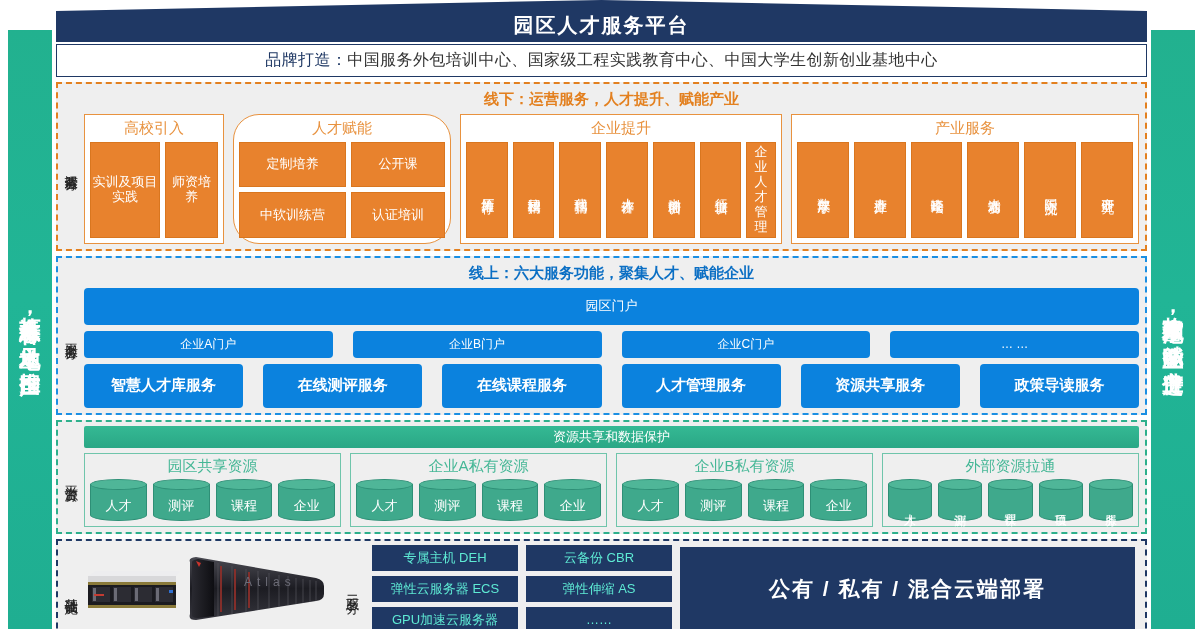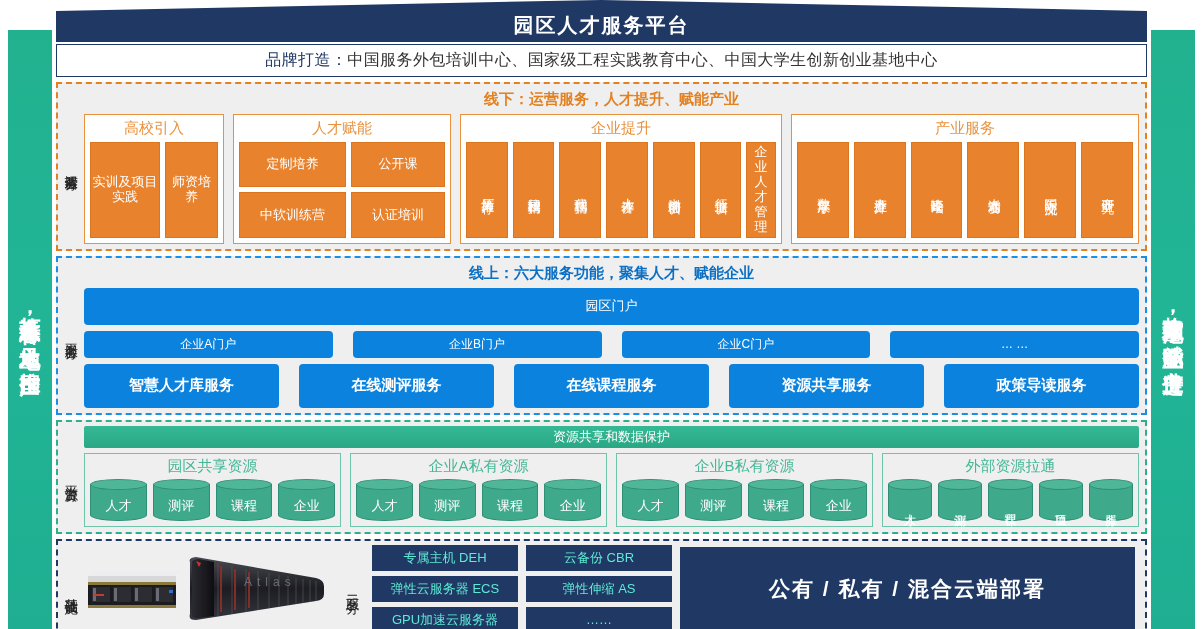--- a/index.html
+++ b/index.html
@@ -78,21 +78,21 @@
   .ob{
     background:#e8822d; color:#fff; border:1px solid #d9761f;
     display:flex; align-items:center; justify-content:center; text-align:center;
     font-size:13px; line-height:1.12; flex:1 1 auto; padding:2px 1px;
   }
   .ob-v{ writing-mode:vertical-rl; text-orientation:upright; letter-spacing:1px;
          font-size:13px; padding:3px 4px; }
   .ob-2{ font-size:13px; line-height:1.15; }
 
   .g-univ{ flex:0 0 140px; }
-  .g-emp { flex:0 0 218px; }
+  .g-emp { flex:0 0 218px;border-radius:26px; }
   .g-ent { flex:0 0 322px; }
   .g-ind { flex:1 1 auto; }
 
   
   .blue-bar{
     background:#0b82de; color:#fff; border-radius:4px;
     display:flex; align-items:center; justify-content:center;
     font-size:13px; text-align:center;
   }
   .bb-portal{ height:37px; margin-bottom:6px; }
@@ -246,20 +246,21 @@
           <div class="blue-bar bb-ent">企业A门户</div>
           <div class="blue-bar bb-ent">企业B门户</div>
           <div class="blue-bar bb-ent">企业C门户</div>
           <div class="blue-bar bb-ent">… …</div>
         </div>
 
         <div class="bb-row" style="margin-bottom:0">
           <div class="blue-bar bb-srv">智慧人才库服务</div>
           <div class="blue-bar bb-srv">在线测评服务</div>
           <div class="blue-bar bb-srv">在线课程服务</div>
+          <div class="blue-bar bb-srv">人才管理服务</div>
           <div class="blue-bar bb-srv">资源共享服务</div>
           <div class="blue-bar bb-srv">政策导读服务</div>
         </div>
       </div>
     </div>
 
     <div class="sect sect-green">
       <div class="vlabel">平台资源</div>
       <div class="sect-body" style="padding-top:4px">
         <div class="res-top">资源共享和数据保护</div>

